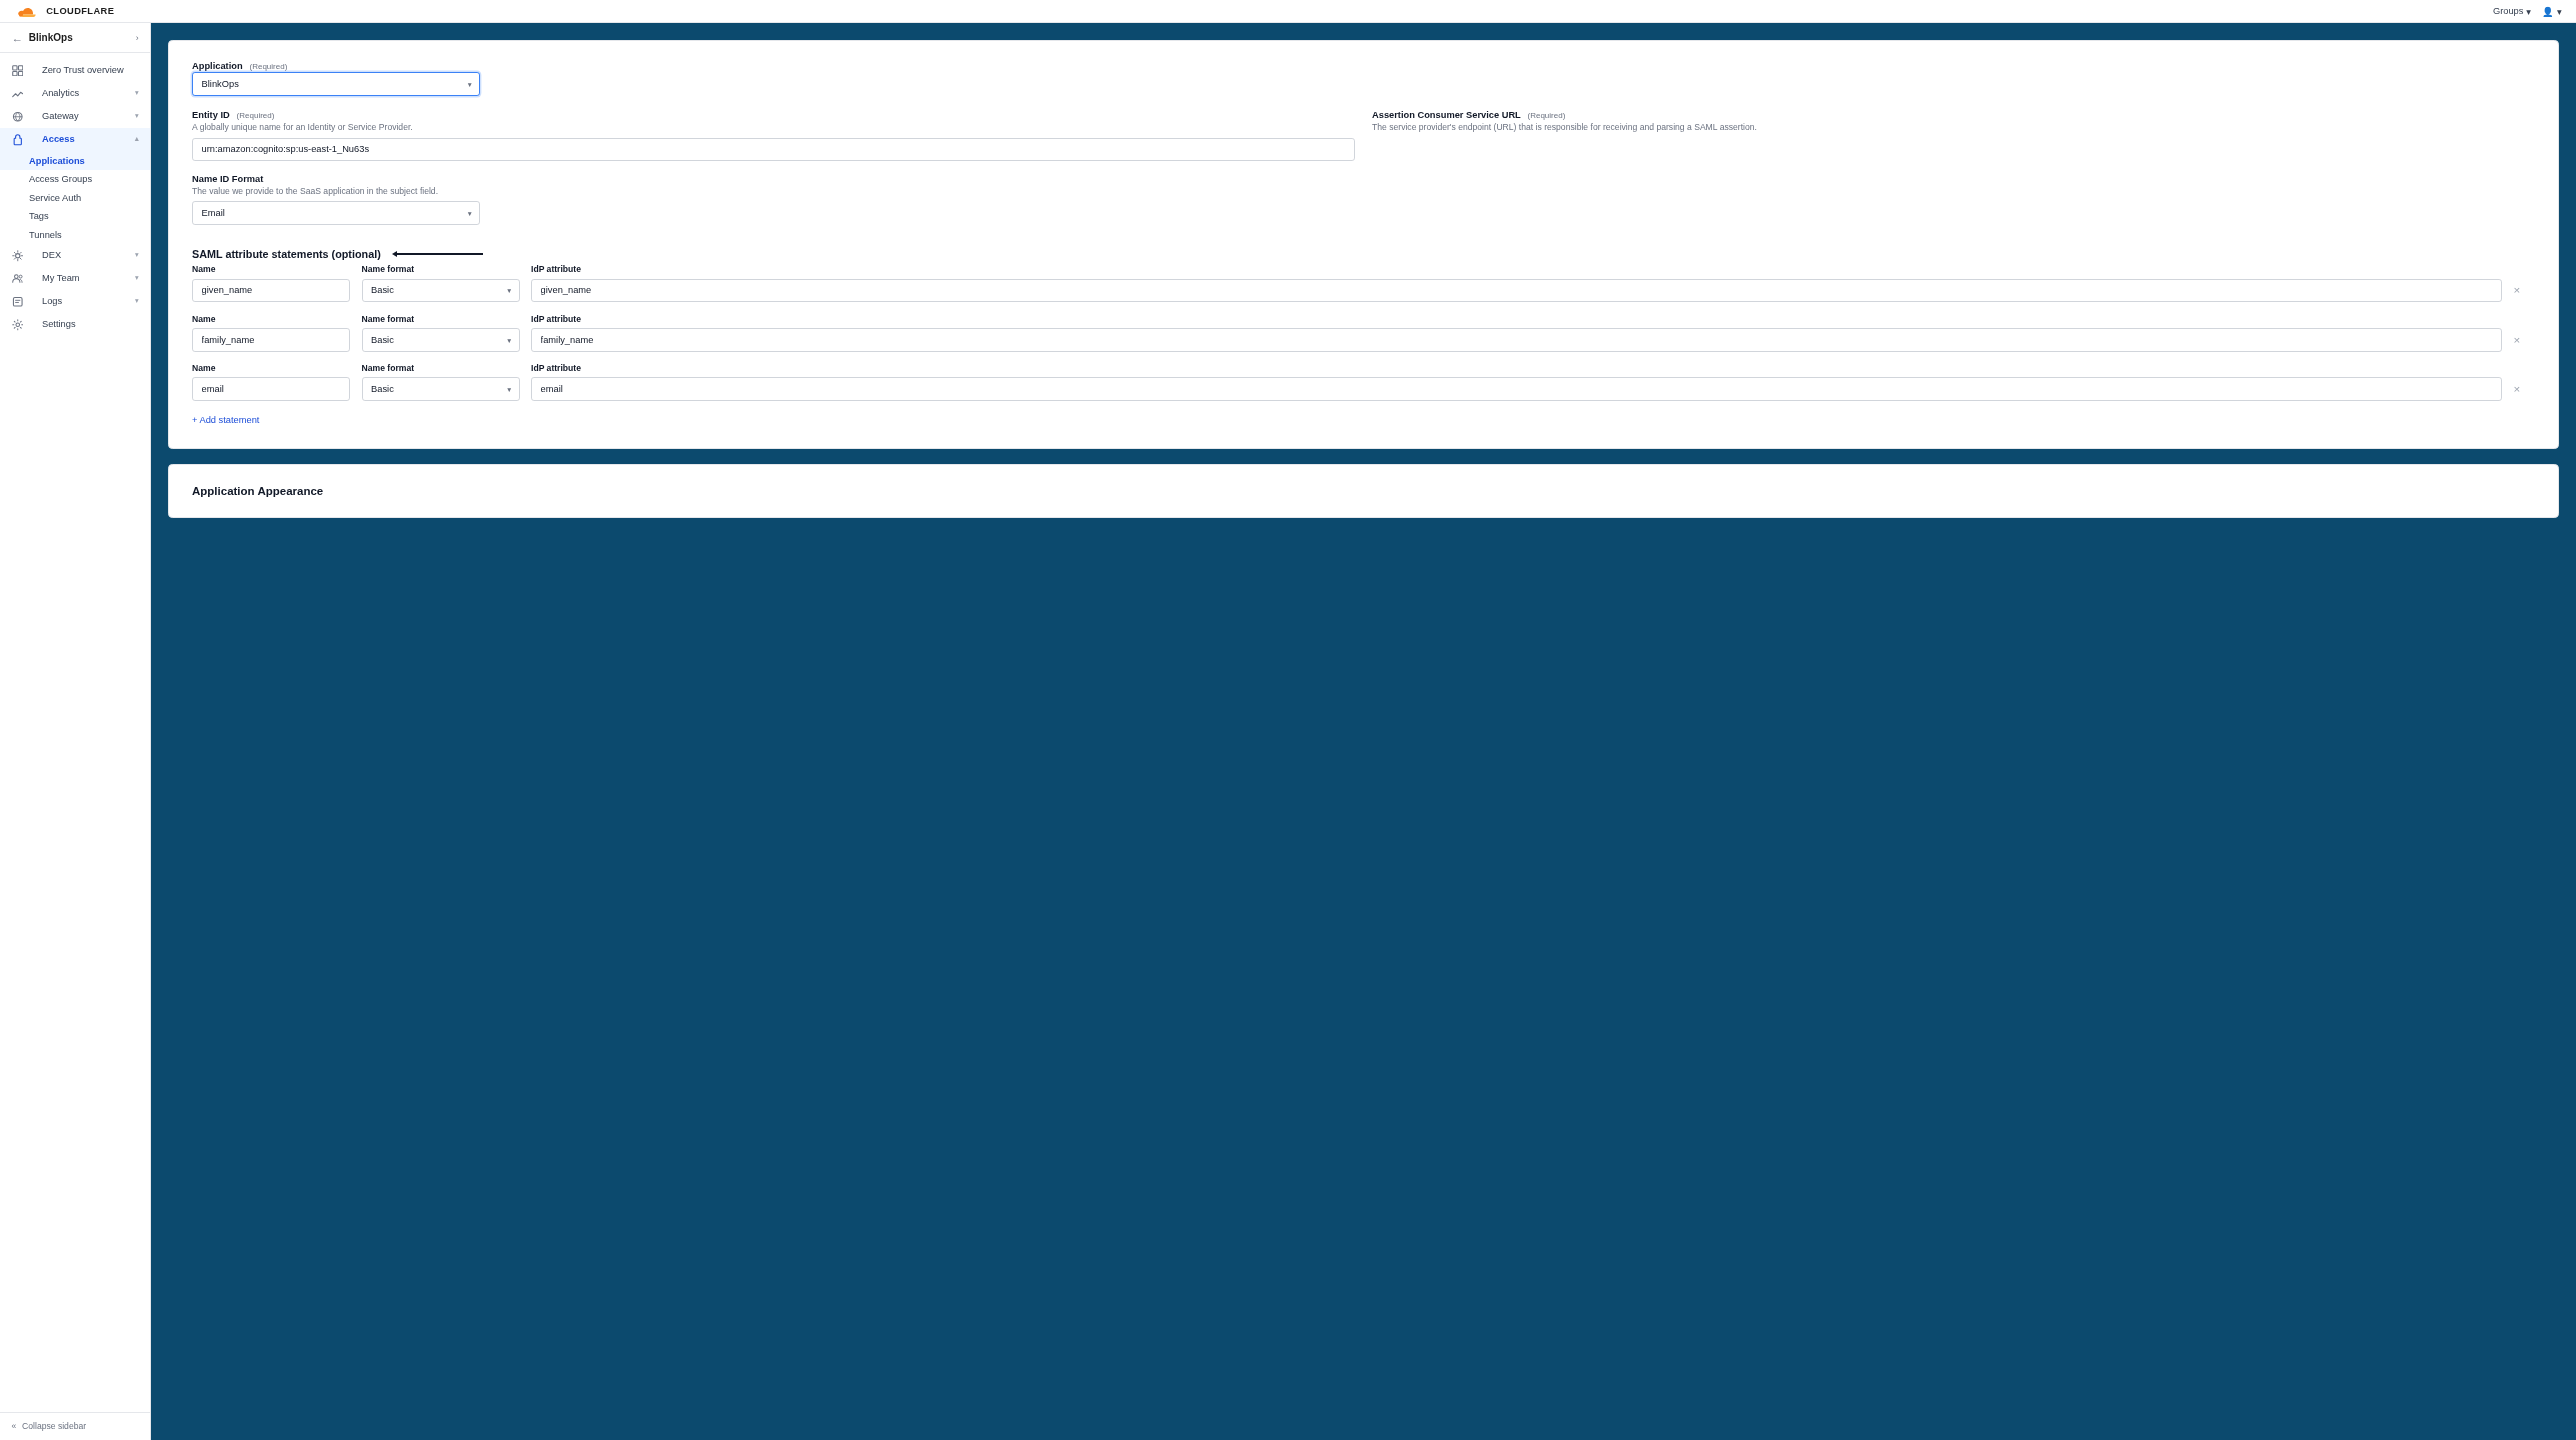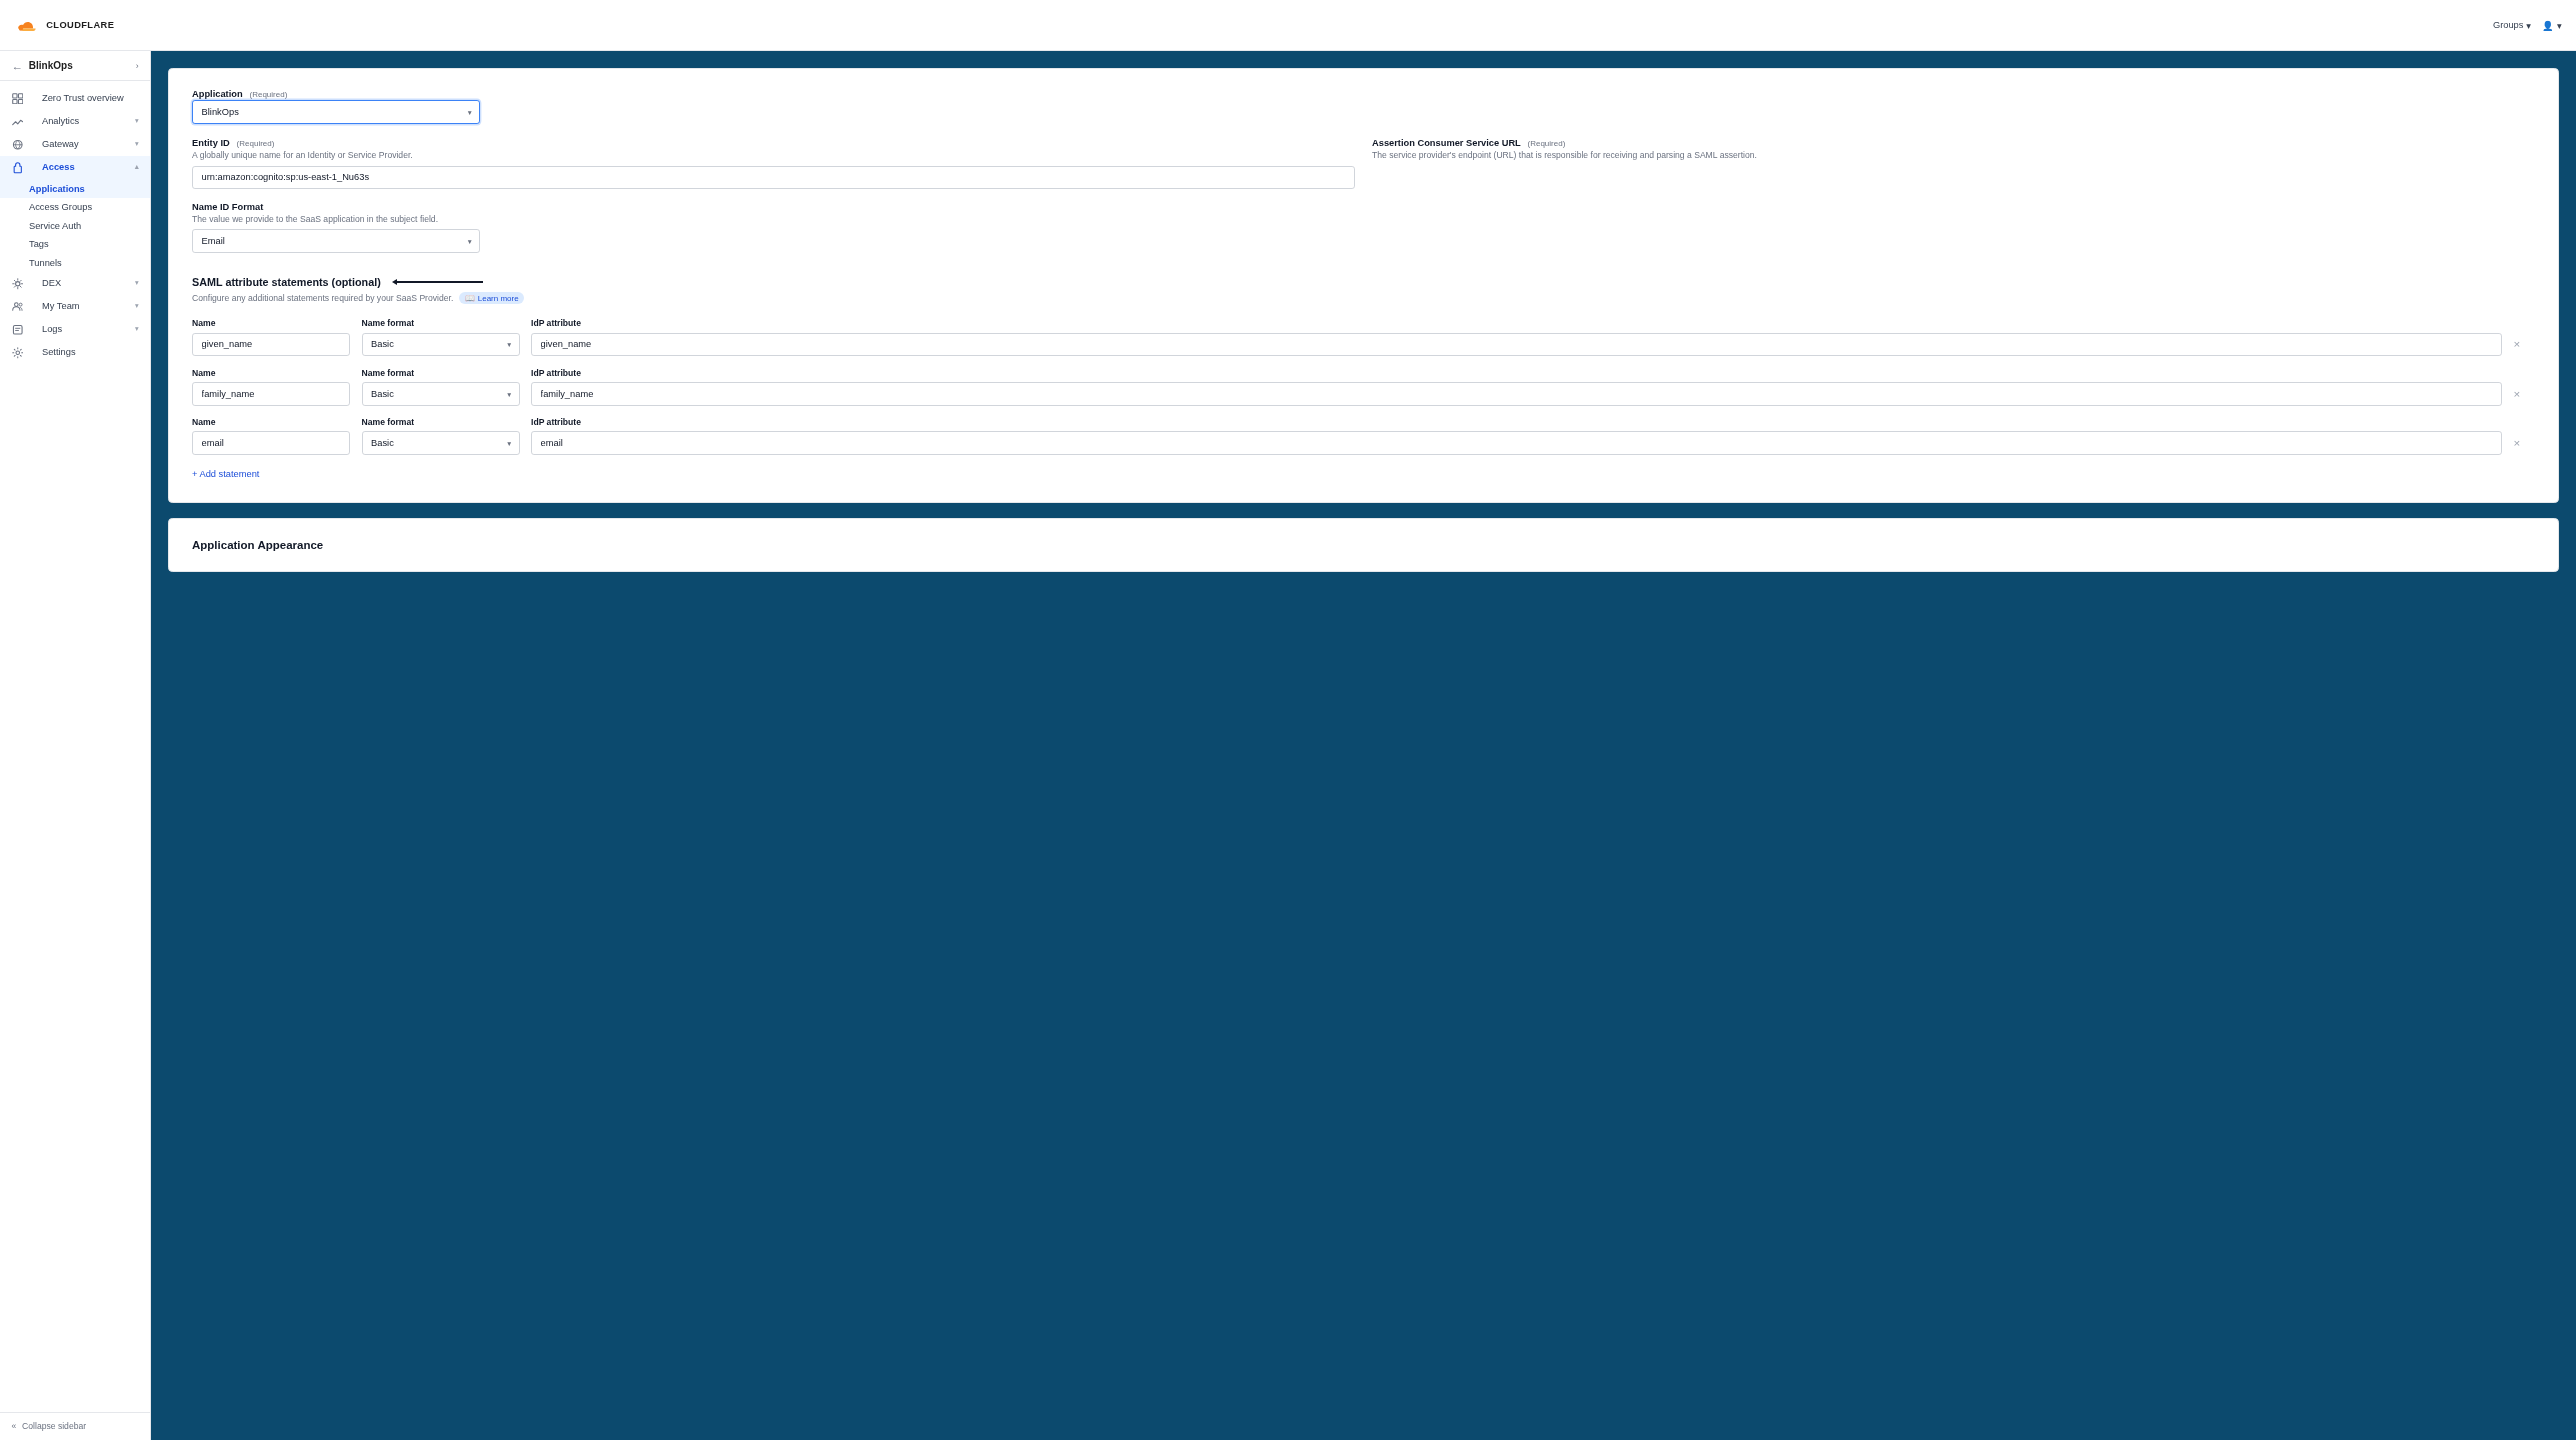--- a/index.html
+++ b/index.html
@@ -2,21 +2,21 @@
 <html style="font-size:11.5px"><head>
   <meta charset="utf-8">
   <style>
     * { box-sizing: border-box; margin: 0; padding: 0; }
     body { font-family: -apple-system, BlinkMacSystemFont, 'Segoe UI', sans-serif; background: #f3f4f6; display: flex; flex-direction: column; height: 100vh; overflow: hidden; }
 
     
     .topnav {
       background: #fff;
       border-bottom: 0.7px solid #e5e7eb;
-      height: 51px;
+      height: 23px;
       display: flex;
       align-items: center;
       justify-content: space-between;
       padding: 0 14.4px;
       flex-shrink: 0;
       z-index: 100;
     }
     .topnav-left { display: flex; align-items: center; gap: 7.2px; }
     .cloudflare-logo { display: flex; align-items: center; gap: 5.8px; }
     .cf-logo-icon { width: 26px; height: 16px; }
@@ -451,27 +451,20 @@
 
       <div>
         <div class="saml-header">
           <span class="saml-title">SAML attribute statements (optional)</span>
 
           <div class="arrow-line">
             <div class="arrow-head"></div>
             <div class="arrow-shaft"></div>
           </div>
         </div>
-        <div style="display:flex; align-items:center; gap:5.8px; margin-bottom:14.4px;">
-          <span class="field-hint" style="margin-bottom:0;">Configure any additional statements required by your SaaS Provider.</span>
-          <span class="learn-more-badge">
-            <span>📖</span>
-            <span>Learn more</span>
-          </span>
-        </div>
 
         
         <div class="saml-row">
           <div>
             <div class="saml-col-header">Name</div>
             <input class="form-input" type="text" value="given_name" style="">
           </div>
           <div>
             <div class="saml-col-header">Name format</div>
             <div class="select-wrapper">

